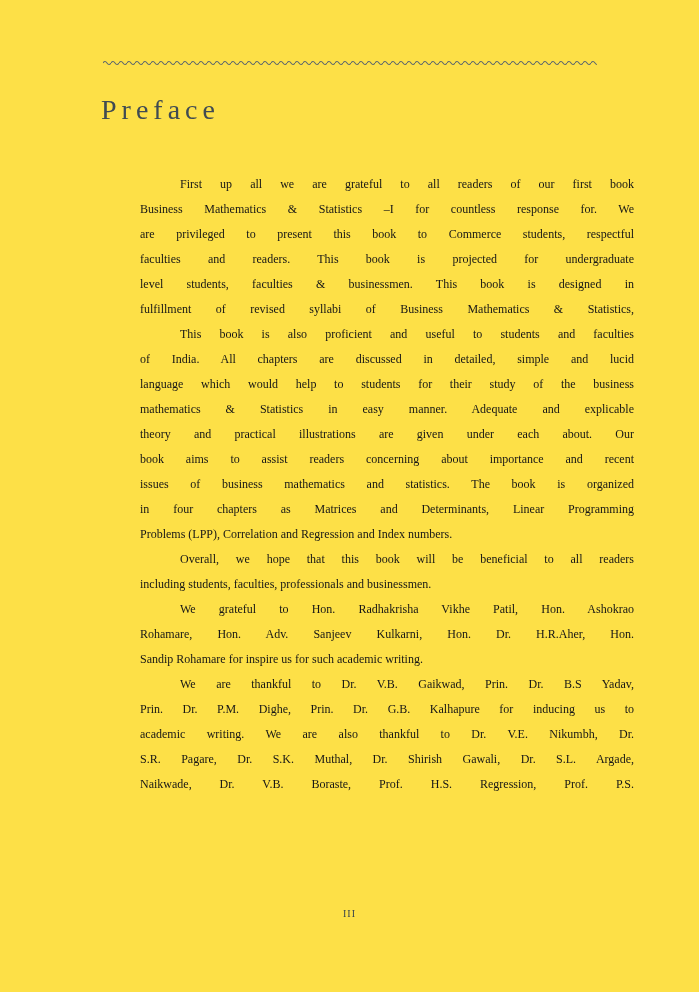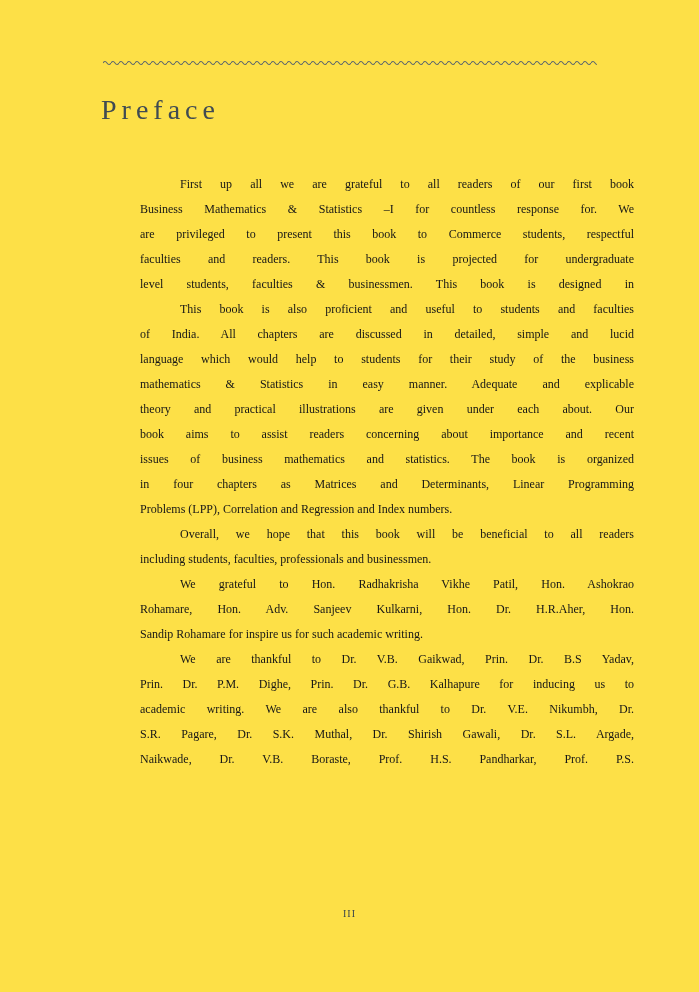--- a/index.html
+++ b/index.html
@@ -76,36 +76,37 @@
   </svg>
 
   <h1 class="title">Preface</h1>
 
   <div class="body-block">
       <div class="line indent">First up all we are grateful to all readers of our first book</div>
       <div class="line">Business Mathematics &amp; Statistics –I for countless response for. We</div>
       <div class="line">are privileged to present this book to Commerce students, respectful</div>
       <div class="line">faculties and readers. This book is projected for undergraduate</div>
       <div class="line">level students, faculties &amp; businessmen. This book is designed in</div>
+      <div class="line">fulfillment of revised syllabi of Business Mathematics &amp; Statistics,</div>
       <div class="line indent">This book is also proficient and useful to students and faculties</div>
       <div class="line">of India. All chapters are discussed in detailed, simple and lucid</div>
       <div class="line">language which would help to students for their study of the business</div>
       <div class="line">mathematics &amp; Statistics in easy manner. Adequate and explicable</div>
       <div class="line">theory and practical illustrations are given under each about. Our</div>
       <div class="line">book aims to assist readers concerning about importance and recent</div>
       <div class="line">issues of business mathematics and statistics. The book is organized</div>
       <div class="line">in four chapters as Matrices and Determinants, Linear Programming</div>
       <div class="line end">Problems (LPP), Correlation and Regression and Index numbers.</div>
       <div class="line indent">Overall, we hope that this book will be beneficial to all readers</div>
       <div class="line end">including students, faculties, professionals and businessmen.</div>
       <div class="line indent">We grateful to Hon. Radhakrisha Vikhe Patil, Hon. Ashokrao</div>
       <div class="line">Rohamare, Hon. Adv. Sanjeev Kulkarni, Hon. Dr. H.R.Aher, Hon.</div>
       <div class="line end">Sandip Rohamare for inspire us for such academic writing.</div>
       <div class="line indent">We are thankful to Dr. V.B. Gaikwad, Prin. Dr. B.S Yadav,</div>
       <div class="line">Prin. Dr. P.M. Dighe, Prin. Dr. G.B. Kalhapure for inducing us to</div>
       <div class="line">academic writing. We are also thankful to Dr. V.E. Nikumbh, Dr.</div>
       <div class="line">S.R. Pagare, Dr. S.K. Muthal, Dr. Shirish Gawali, Dr. S.L. Argade,</div>
-      <div class="line">Naikwade, Dr. V.B. Boraste, Prof. H.S. Pandharkar, Prof. P.S.</div>
+      <div class="line">Naikwade, Dr. V.B. Boraste, Prof. H.S. Regression, Prof. P.S.</div>
     </div>
 
   <div class="pageno">III</div>
 
 </div>
 
 </body></html>

